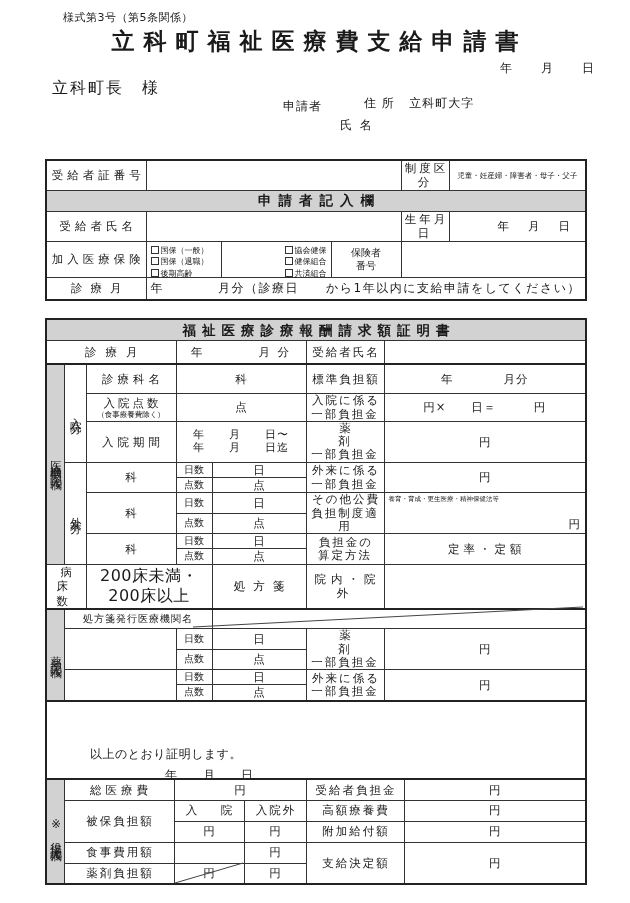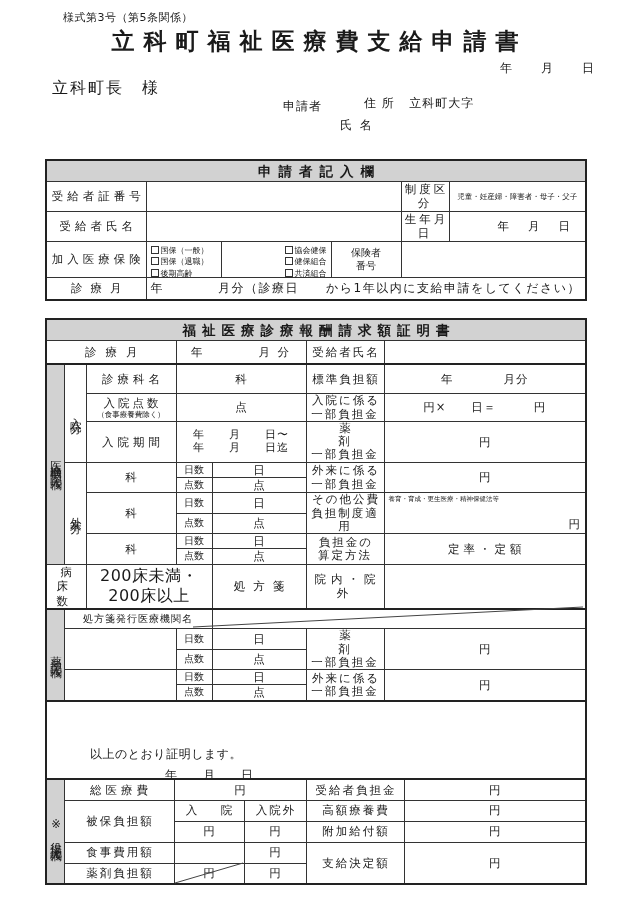--- a/index.html
+++ b/index.html
@@ -93,28 +93,28 @@
 
   <table class="tbl outer" style="left:45px;top:159px;width:540px;">
     <colgroup>
       <col style="width:100px">
         <col style="width:185px">
         <col style="width:70px">
       <col style="width:48px">
         <col style="width:137px">
     </colgroup>
     <tbody>
-        <tr>
-      <td class="hdr" colspan="5">申請者記入欄</td>
-    </tr>
-    <tr style="height:25px">
+        <tr style="height:25px">
       <td class="lbl">受給者証番号</td>
       <td colspan="2"></td>
       <td class="lbl2" style="letter-spacing:3px;text-indent:3px">制度区分</td>
       <td class="tiny">児童・妊産婦・障害者・母子・父子</td>
+    </tr>
+    <tr>
+      <td class="hdr" colspan="5">申請者記入欄</td>
     </tr>
     <tr style="height:25px">
       <td class="lbl">受給者氏名</td>
       <td colspan="2"></td>
       <td class="lbl2" style="letter-spacing:3px;text-indent:3px">生年月日</td>
       <td>
         <span style="letter-spacing:1px;padding-left:34px;display:inline-block">
           <span>年</span><span class="sp1" style="display:inline-block;width:18px"></span><span>月</span><span style="display:inline-block;width:18px"></span><span>日</span>
         </span>
       </td>

